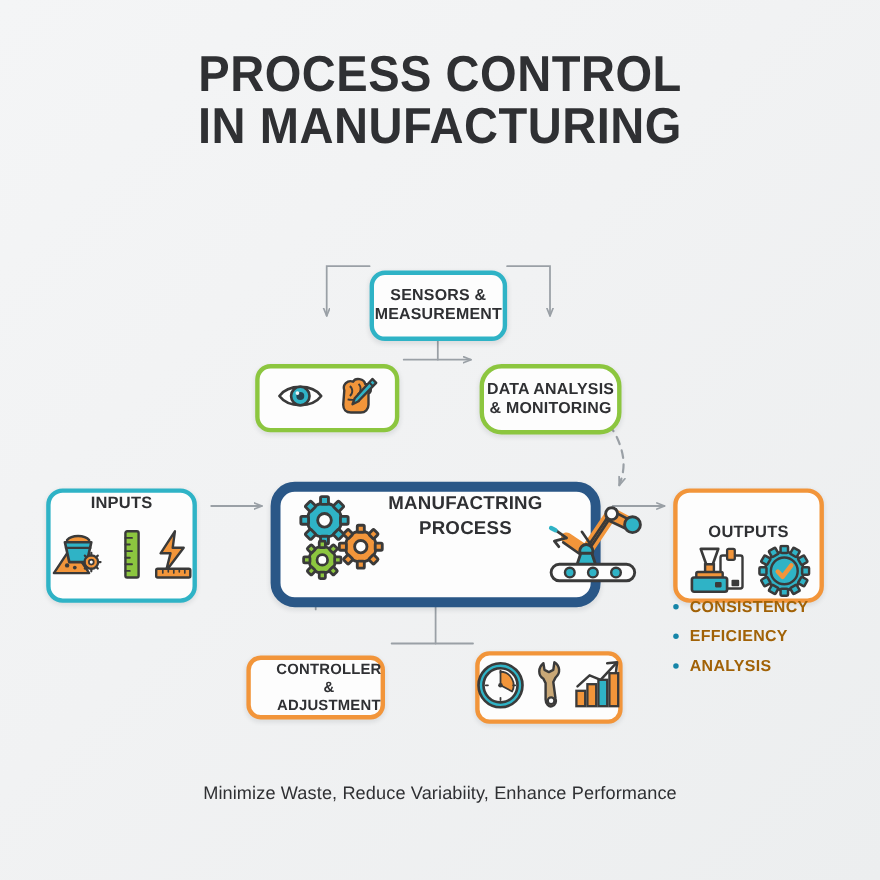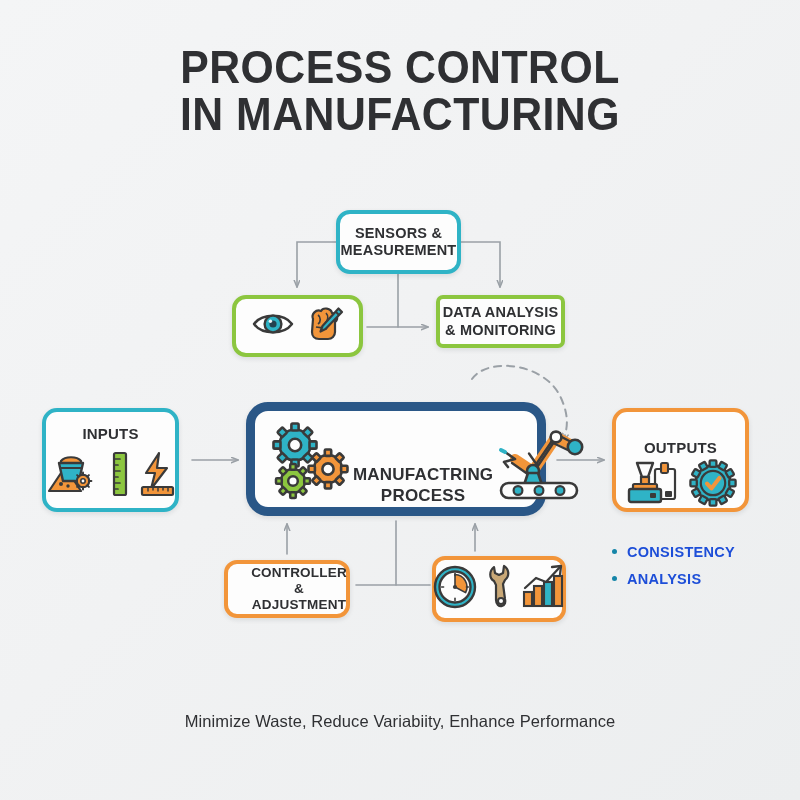--- a/index.html
+++ b/index.html
@@ -57,20 +57,21 @@
     position: absolute;
     box-sizing: border-box;
     background: #fdfdfd;
     border-style: solid;
     border-radius: 13px;
     display: flex;
     flex-direction: column;
     align-items: center;
     justify-content: center;
     box-shadow: 0 2px 5px rgba(20,25,35,0.10);
+    margin-top: 36px;
   }
   .node .cap {
     font-family: "Liberation Sans Narrow", "Liberation Sans", sans-serif;
     font-weight: bold;
     text-align: center;
     color: #2f3033;
     letter-spacing: 0.2px;
     line-height: 1.18;
     white-space: pre-line;
   }
@@ -82,47 +83,47 @@
   }
   #n-sensors .cap { font-size: 14.5px; }
 
   #n-observe {
     left: 232px; top: 295px; width: 131px; height: 62px;
     border-width: 4px; border-color: #8cc63f; border-radius: 14px;
     flex-direction: row; gap: 10px;
   }
 
   #n-analysis {
-    left: 436px; top: 295px; width: 129px; height: 53px;
-    border-width: 4px; border-color: #8cc63f; border-radius: 7px;
+    left: 436px; top: 295px; width: 129px; height: 64px;
+    border-width: 4px; border-color: #8cc63f; border-radius: 20px;
   }
   #n-analysis .cap { font-size: 14.5px; }
 
   #n-inputs {
     left: 42px; top: 408px; width: 137px; height: 104px;
     border-width: 4px; border-color: #2fb3c6; border-radius: 15px;
     justify-content: flex-start;
-    padding-top: 13px;
+    padding-top: 1px;
   }
   #n-inputs .cap { font-size: 15px; }
 
   #n-outputs {
     left: 612px; top: 408px; width: 137px; height: 104px;
     border-width: 4px; border-color: #f2953a; border-radius: 15px;
     justify-content: flex-start;
     padding-top: 27px;
   }
   #n-outputs .cap { font-size: 15px; }
 
   #n-process {
     left: 246px; top: 402px; width: 300px; height: 114px;
     border-width: 9px; border-color: #2a5787; border-radius: 22px;
     flex-direction: row;
     justify-content: space-between;
-    align-items: flex-end;
+    align-items: flex-start;
     padding: 0 12px;
   }
   #n-process .cap { font-size: 17px; line-height: 1.28; }
 
   #n-controller {
     left: 224px; top: 560px; width: 126px; height: 58px;
     border-width: 4px; border-color: #f2953a; border-radius: 13px; padding-left: 24px;
   }
   #n-controller .cap { font-size: 13.5px; }
 
@@ -145,21 +146,21 @@
     position: absolute;
     left: 612px;
     top: 544px;
     width: 170px;
   }
   #benefits li {
     list-style: none;
     font-family: "Liberation Sans Narrow", "Liberation Sans", sans-serif;
     font-weight: bold;
     font-size: 14.5px;
-    color: #1d4ed8;
+    color: #a16207;
     letter-spacing: 0.3px;
     margin: 0 0 11px 0;
     position: relative;
     padding-left: 15px;
   }
   #benefits ul { margin: 0; padding: 0; }
   #benefits li .dot {
     position: absolute;
     left: 0; top: 5px;
     width: 5px; height: 5px;
@@ -494,20 +495,24 @@
   </div>
 
   <div id="benefits">
     <ul>
       <li>
         <span class="dot"></span>
         <span>CONSISTENCY</span>
       </li>
       <li>
         <span class="dot"></span>
+        <span>EFFICIENCY</span>
+      </li>
+      <li>
+        <span class="dot"></span>
         <span>ANALYSIS</span>
       </li>
     </ul>
   </div>
 
   <div id="footer">Minimize Waste, Reduce Variabiity, Enhance Performance</div>
 
 </div>
 
 </body></html>

